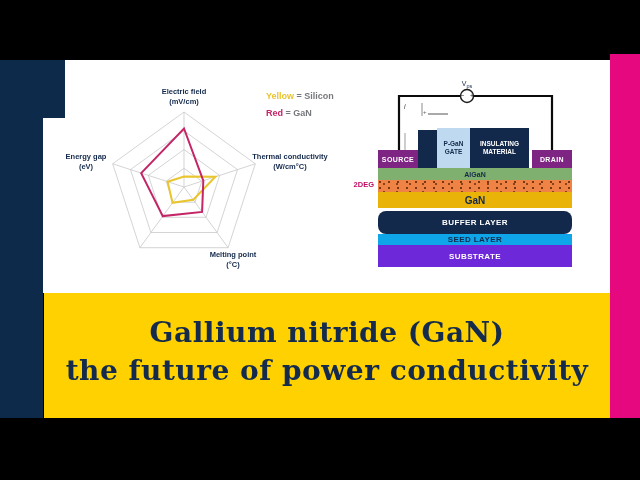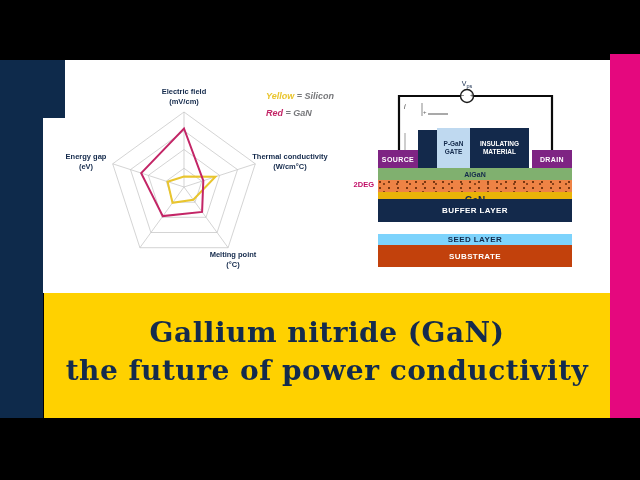--- a/index.html
+++ b/index.html
@@ -9,42 +9,42 @@
   .white-area{left:43px;top:60px;width:567px;height:233px;background:#ffffff;z-index:1;}
   .navy-bar{left:0;top:60px;width:43px;height:358px;background:#0E2A4B;z-index:3;}
   .navy-tab{left:0;top:60px;width:65px;height:58px;background:#0E2A4B;z-index:3;}
   .pink-bar{left:610px;top:54px;width:30px;height:364px;background:#E5087E;z-index:2;}
   .banner{left:44px;top:293px;width:566px;height:125px;background:#FFD100;z-index:1;
           text-align:center;padding-top:21px;box-sizing:border-box;}
   .banner .tline{font-family:"DejaVu Serif",serif;font-weight:700;color:#142B4D;
           font-size:28px;line-height:38px;letter-spacing:0.5px;}
   #gfx{left:0;top:0;width:640px;height:480px;z-index:2;pointer-events:none;}
   .axlbl{text-align:center;color:#13294B;font-weight:bold;font-size:7.5px;line-height:9.5px;z-index:4;}
-  .legend{left:266px;top:88px;z-index:4;font-size:9px;font-weight:bold;line-height:17px;font-style:italic;}
+  .legend{left:266px;top:88px;z-index:4;font-size:9px;font-weight:bold;line-height:17px;}
   .leg-gray{color:#77787B;}
   .lk-yellow{color:#E9C52E;}
   .lk-red{color:#C32566;}
   
   .blk{z-index:4;display:flex;align-items:center;justify-content:center;text-align:center;
        box-sizing:border-box;}
   .src-drain{background:#7E2483;color:#fff;font-size:7px;font-weight:bold;letter-spacing:.4px;}
   .gate{background:#BFD9F0;color:#13294B;font-size:6.5px;font-weight:bold;line-height:8px;}
   .insul{background:#13294B;color:#fff;font-size:6.5px;font-weight:bold;line-height:8px;}
   .spacer-blk{background:#13294B;}
   .lay{left:378px;width:194px;z-index:4;display:flex;align-items:center;justify-content:center;
        font-weight:bold;box-sizing:border-box;}
   .algan{background:#80B06F;color:#13294B;font-size:7px;}
   .tdeg{background-color:#EE8345;
         background-image:radial-gradient(circle at 2px 2px,#7a3710 16%,rgba(0,0,0,0) 19%),
                          radial-gradient(circle at 6px 4px,#8a421a 13%,rgba(0,0,0,0) 16%);
         background-size:9px 6px,13px 8px;}
   .gan{background:#eab308;color:#13294B;font-size:10px;}
   .buffer{background:#13294B;color:#fff;font-size:8px;letter-spacing:.4px;}
-  .seed{background:#7dd3fc;color:#13294B;font-size:8px;letter-spacing:.4px;}
-  .substrate{background:#c2410c;color:#fff;font-size:8px;letter-spacing:.4px;}
+  .seed{background:#0ea5e9;color:#13294B;font-size:8px;letter-spacing:.4px;}
+  .substrate{background:#6d28d9;color:#fff;font-size:8px;letter-spacing:.4px;}
   .tdeg-lbl{left:340px;top:180px;width:34px;text-align:right;color:#C00D66;
             font-size:7.5px;font-weight:bold;z-index:4;}
   .vps{left:453px;top:80px;width:28px;text-align:center;color:#13294B;font-size:7px;z-index:4;}
   .vps sub{font-size:5.5px;}
   .sgn{z-index:4;font-size:7px;color:#222;line-height:7px;}
   .cur-lbl{left:404px;top:103px;font-size:7px;color:#444;font-style:italic;z-index:4;}
   .plus-lbl{left:423px;top:109px;font-size:6px;color:#666;z-index:4;}
 </style>
 </head>
 <body>
@@ -124,21 +124,21 @@
     <div>
       <div>INSULATING</div>
       <div>MATERIAL</div>
     </div>
   </div>
   <div class="abs blk src-drain" style="left:532px;top:150px;width:40px;height:18px;">DRAIN</div>
 
   <div class="abs lay algan" style="top:168px;height:12px;">AlGaN</div>
   <div class="abs lay tdeg" style="top:180px;height:12px;"></div>
   <div class="abs lay gan" style="top:192px;height:16px;">GaN</div>
-  <div class="abs lay buffer" style="top:199px;height:23px;">BUFFER LAYER</div>
+  <div class="abs lay buffer" style="top:211px;height:23px;border-radius:8px;">BUFFER LAYER</div>
   <div class="abs lay seed" style="top:234px;height:11px;">SEED LAYER</div>
   <div class="abs lay substrate" style="top:245px;height:22px;">SUBSTRATE</div>
   <div class="abs tdeg-lbl">2DEG</div>
 
   <div class="abs banner">
     <div class="tline">Gallium nitride (GaN)</div>
     <div class="tline">the future of power conductivity</div>
   </div>
 
 </div>

